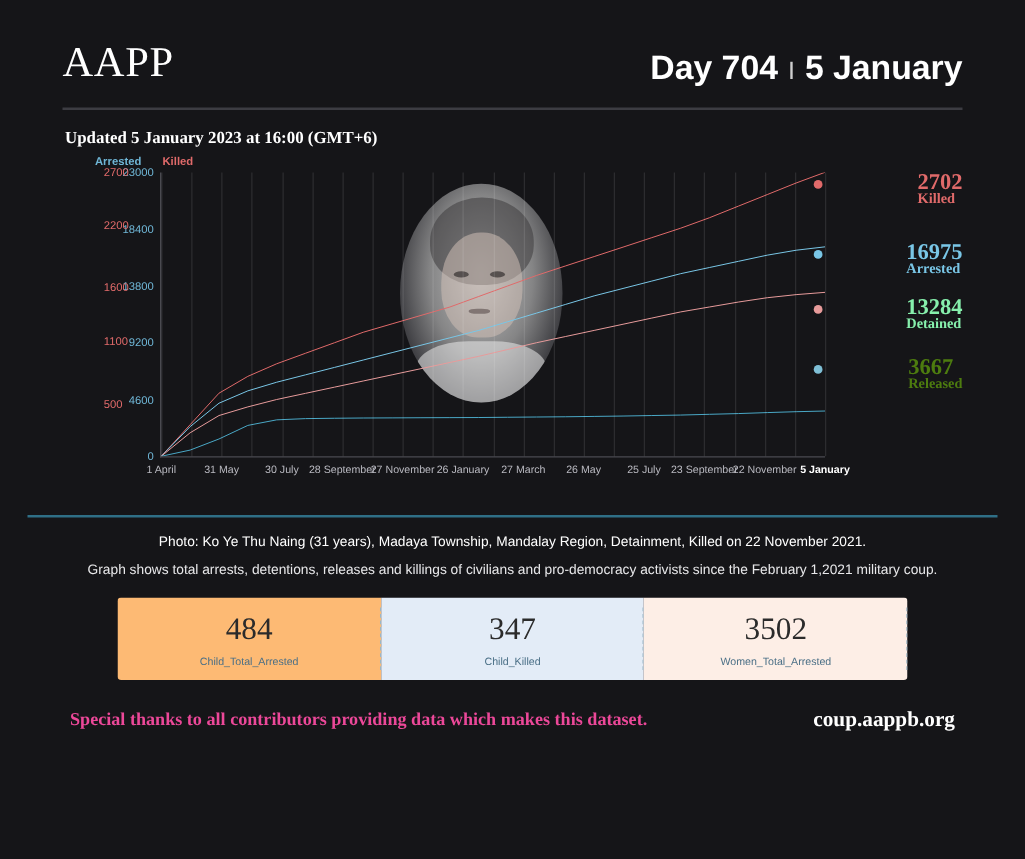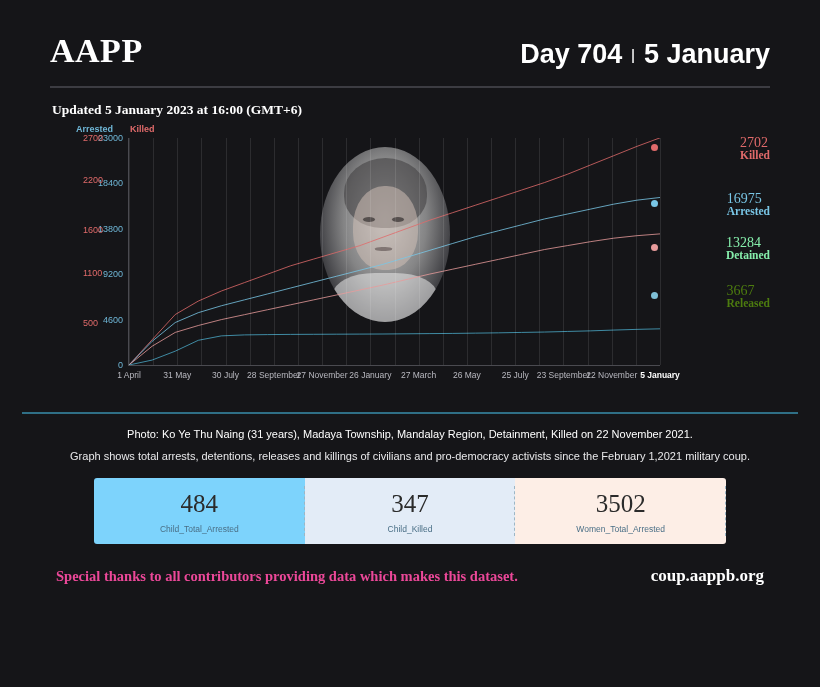--- a/index.html
+++ b/index.html
@@ -1,21 +1,21 @@
 <!DOCTYPE html>
 <html><head>
 <meta charset="utf-8">
 <style>
   html,body{margin:0;padding:0;background:#0d0d0f;}
   body{width:820px;height:687px;overflow:hidden;font-family:"Liberation Sans",sans-serif;}
   .poster{position:relative;width:820px;height:687px;background:#151518;box-sizing:border-box;padding:18px 22px 10px 22px;}
 
   
   .header{display:flex;align-items:flex-end;justify-content:space-between;padding:14px 28px 10px 28px;}
-  .brand{color:#ffffff;font-size:34px;font-weight:bold;letter-spacing:.5px;font-family:"Liberation Serif",serif;}
+  .brand{color:#ffffff;font-size:34px;font-weight:normal;letter-spacing:.5px;font-family:"Liberation Serif",serif;}
   .daywrap{display:flex;align-items:baseline;color:#ffffff;font-size:27px;font-weight:bold;font-family:Liberation Sans, sans-serif;}
   .daywrap .sep{margin:0 8px;font-size:20px;color:#cfcfcf;font-weight:normal;}
   .rule{height:2px;background:#3c3c42;margin:6px 28px 0 28px;}
 
   .updated{color:#ffffff;font-size:13.5px;font-weight:bold;margin:14px 0 4px 30px;font-family:"Liberation Serif",serif;}
 
   
   .chartbox{position:relative;margin:6px 28px 0 28px;height:272px;}
   .axis-head{position:absolute;top:0;left:26px;font-size:9px;color:#6fb6d6;font-weight:bold;}
   .axis-head2{position:absolute;top:0;left:80px;font-size:9px;color:#e06a6a;font-weight:bold;}
@@ -33,21 +33,21 @@
   .portrait .hair{position:absolute;left:18%;top:6%;width:64%;height:40%;border-radius:50% 50% 45% 45%;background:rgba(60,58,60,.55);}
   .portrait .face{position:absolute;left:25%;top:22%;width:50%;height:48%;border-radius:48% 48% 45% 45%;background:rgba(205,190,180,.55);}
   .portrait .eyeL,.portrait .eyeR{position:absolute;width:12px;height:5px;border-radius:50%;background:rgba(45,40,40,.65);top:40%;}
   .portrait .eyeL{left:33%;} .portrait .eyeR{left:55%;}
   .portrait .mouth{position:absolute;left:42%;top:57%;width:17px;height:4px;border-radius:40%;background:rgba(70,55,55,.5);}
   .portrait .shirt{position:absolute;left:10%;top:72%;width:80%;height:30%;background:rgba(235,235,235,.55);border-radius:40% 40% 0 0;}
 
   svg.lines{position:absolute;left:0;top:0;width:100%;height:100%;}
 
   .endlabel{position:absolute;right:0;text-align:left;line-height:1.02;}
-  .endlabel .num{font-size:14px;font-weight:normal;font-family:"Liberation Serif",serif;}
+  .endlabel .num{font-size:18px;font-weight:bold;font-family:"Liberation Serif",serif;}
   .endlabel .cap{font-size:11.5px;font-weight:bold;font-family:"Liberation Serif",serif;}
   .dot{position:absolute;width:7px;height:7px;border-radius:50%;}
 
   
   .hrule{height:2px;background:#2f6f86;margin:16px 0 0 0;}
   .photoline{color:#ffffff;font-size:11px;text-align:center;margin-top:14px;}
   .graphline{color:#e8e8ea;font-size:11px;text-align:center;margin-top:10px;}
 
   .stats{display:flex;margin:16px 72px 0 72px;border-radius:3px;overflow:hidden;}
   .stat{flex:1;text-align:center;padding:12px 4px 10px 4px;position:relative;}
@@ -166,21 +166,21 @@
         <div class="dot" style="background: rgb(127, 191, 214); top: 168px; right: 112px; position: absolute;"></div>
       </div>
   </div>
 
   <div class="hrule"></div>
 
   <div class="photoline">Photo: Ko Ye Thu Naing (31 years), Madaya Township, Mandalay Region, Detainment, Killed on 22 November 2021.</div>
   <div class="graphline">Graph shows total arrests, detentions, releases and killings of civilians and pro-democracy activists since the February 1,2021 military coup.</div>
 
   <div class="stats" id="stats">
-      <div class="stat sep" style="background: #7dd3fc;">
+      <div class="stat sep" style="background: #fdba74;">
         <div class="v">484</div>
         <div class="k">Child_Total_Arrested</div>
       </div>
       <div class="stat sep" style="background: rgb(227, 236, 247);">
         <div class="v">347</div>
         <div class="k">Child_Killed</div>
       </div>
       <div class="stat sep" style="background: rgb(253, 238, 230);">
         <div class="v">3502</div>
         <div class="k">Women_Total_Arrested</div>

